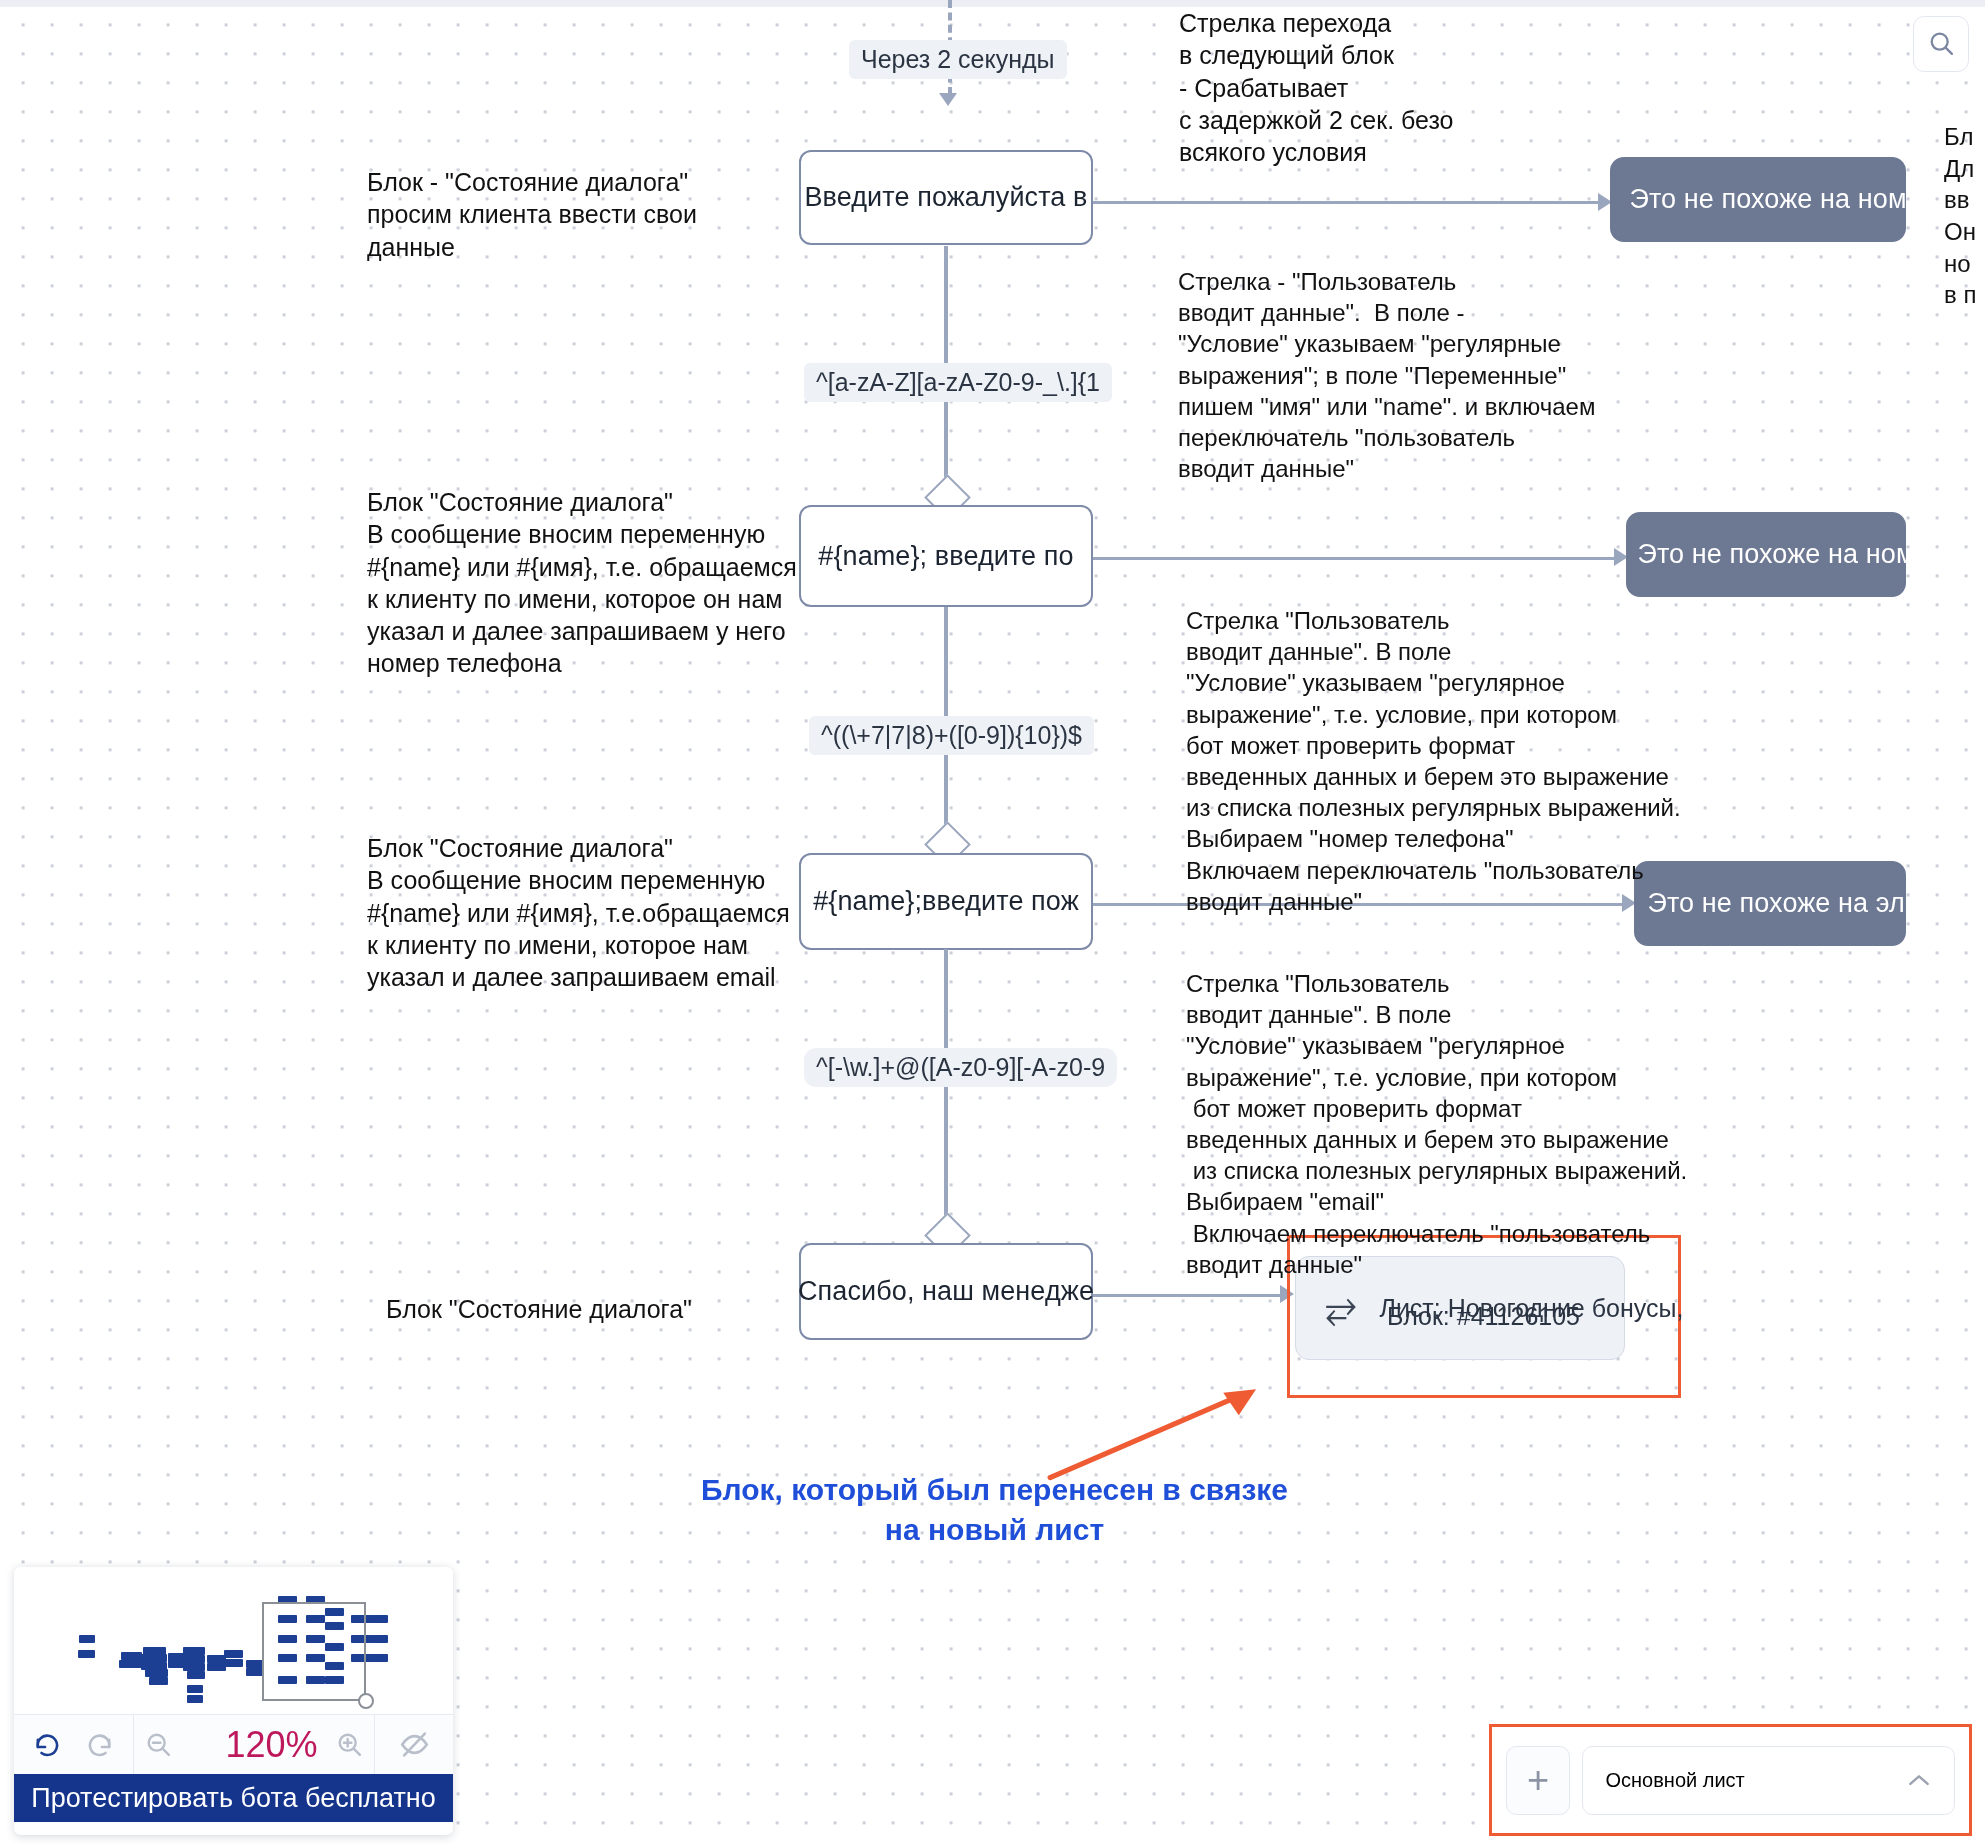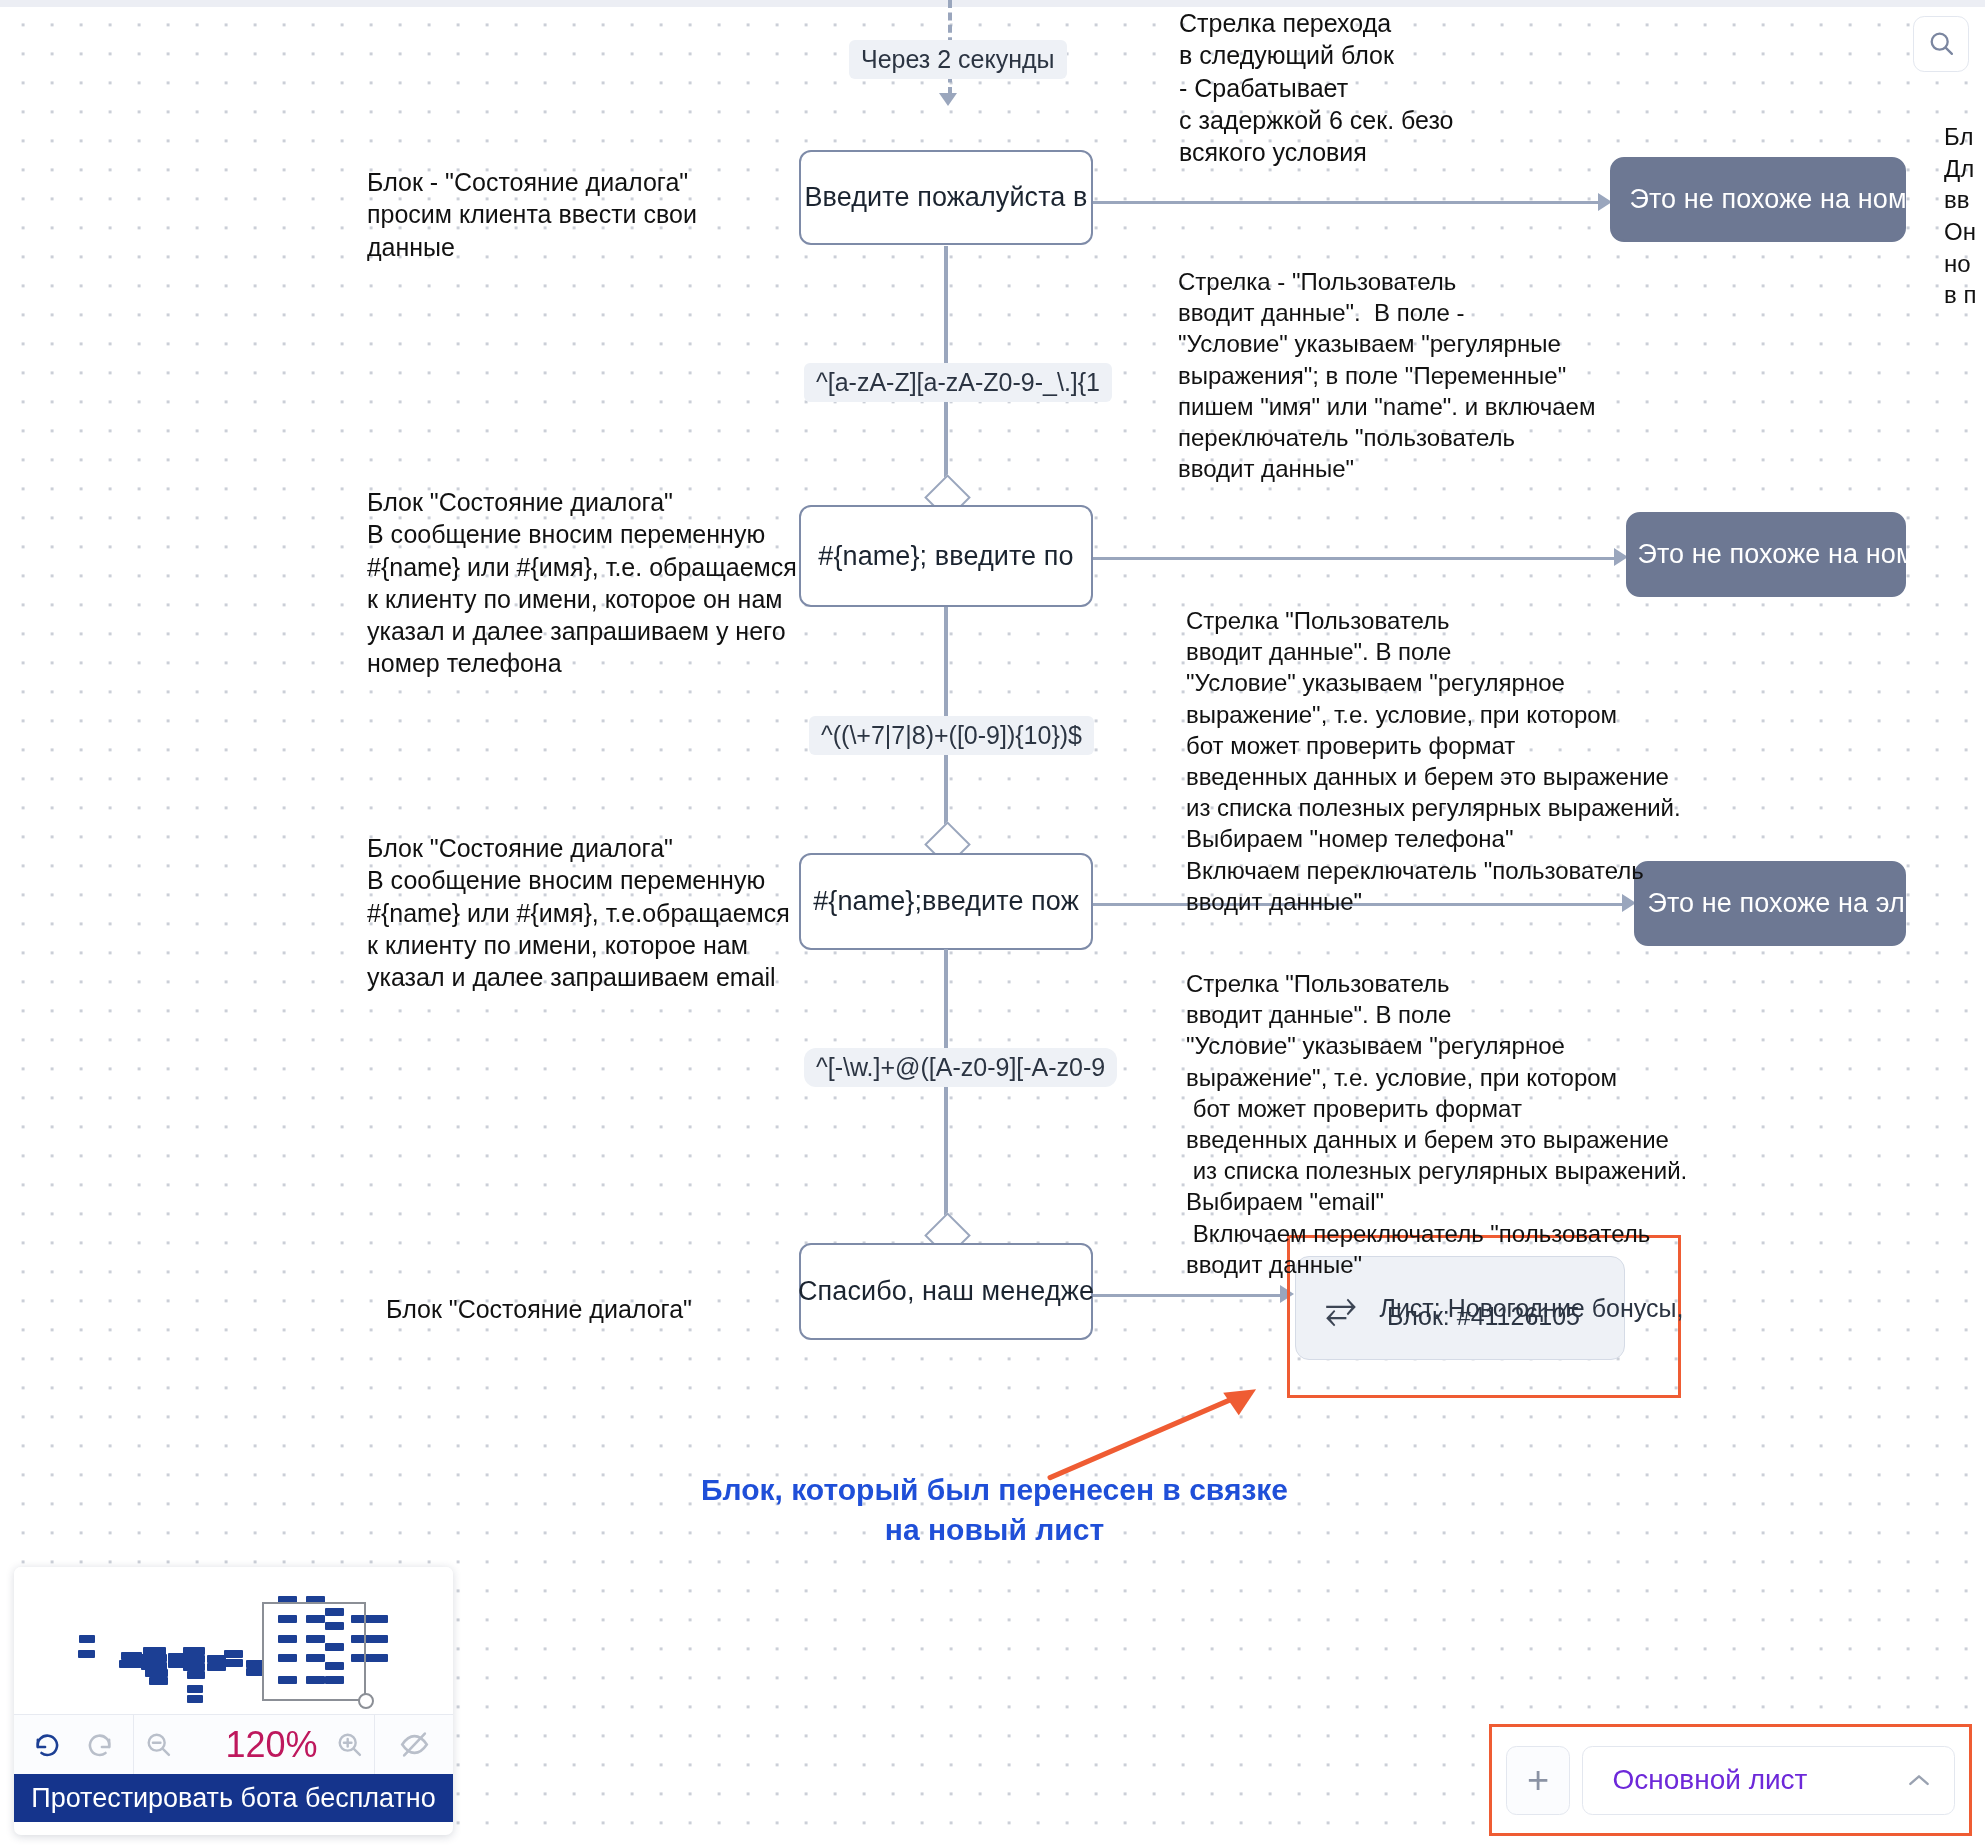--- a/index.html
+++ b/index.html
@@ -209,21 +209,21 @@
   }
   #sheet-select {
     flex: 1; height: 67px;
     background: #ffffff;
     border: 1.7px solid #e3e7ef;
     border-radius: 10.4px;
     display: flex; align-items: center; justify-content: space-between;
     padding: 0 22.5px;
     cursor: pointer;
   }
-  #sheet-name { color: #6d28d9; font-size: 28px; margin-left: 7px; }
+  #sheet-name { color: #000000; font-size: 20px; }
   .chev { color: #9aa2b1; font-size: 26px; line-height: 1; }
 
   
   .cut-note {
     position: absolute;
     color: #111;
     font-size: 24px;
     line-height: 1.32;
     white-space: pre;
     overflow: hidden;
@@ -289,21 +289,21 @@
   <svg class="callout-arrow" style="left:1038px; top:1384px;" width="225" height="104" viewBox="0 0 260 120">
     <line x1="14" y1="108" x2="232" y2="14" stroke="#ef5c33" stroke-width="6" stroke-linecap="round"></line>
     <polygon points="252,6 214,10 232,36" fill="#ef5c33"></polygon>
   </svg>
   <div class="callout-text" style="left:588px; top:1470px; width:813px;">Блок, который был перенесен в связке
 на новый лист</div>
 
   <div class="note" style="left:1179px; top:7px;">Стрелка перехода
 в следующий блок
 - Срабатывает
-с задержкой 6 сек. безо
+с задержкой 2 сек. безо
 всякого условия</div>
 
   <div class="note" style="left:367px; top:166px;">Блок - "Состояние диалога"
 просим клиента ввести свои
 данные</div>
 
   <div class="note cond" style="left:1178px; top:266px;">Стрелка - "Пользователь
 вводит данные".  В поле -
 "Условие" указываем "регулярные
 выражения"; в поле "Переменные"

